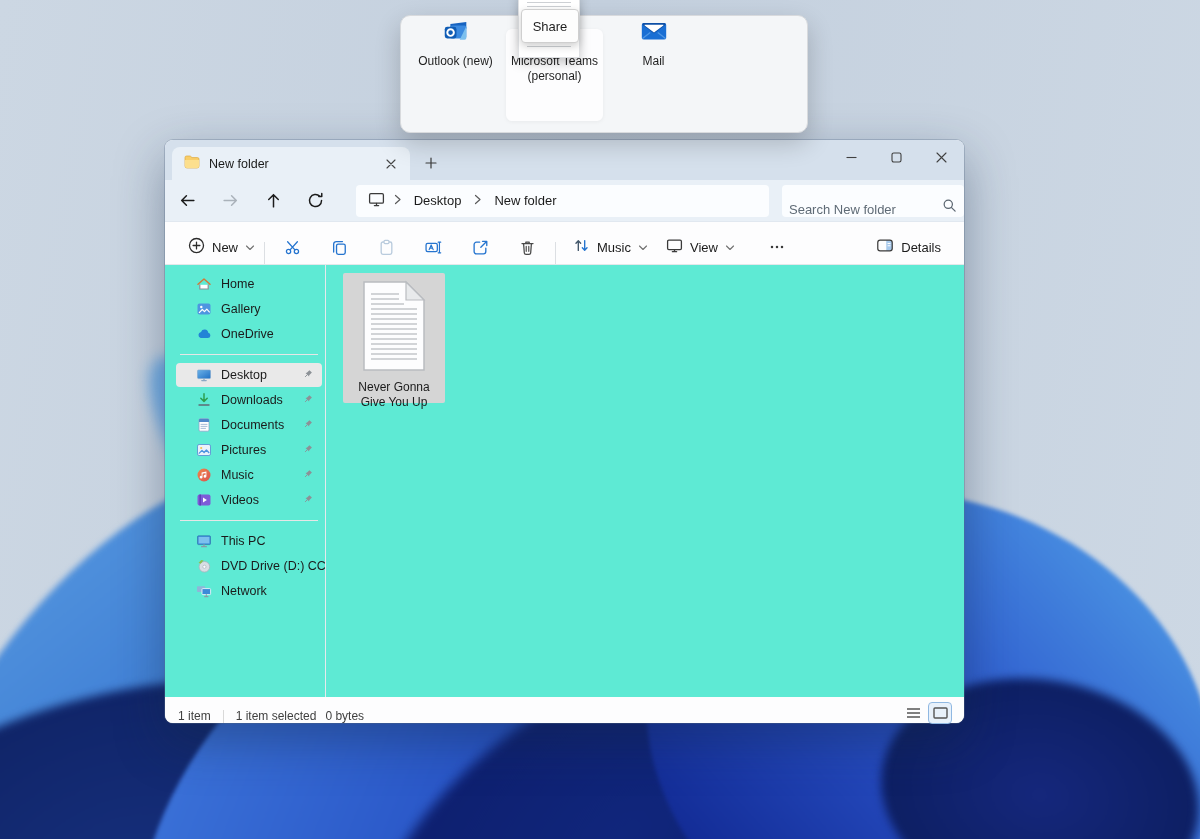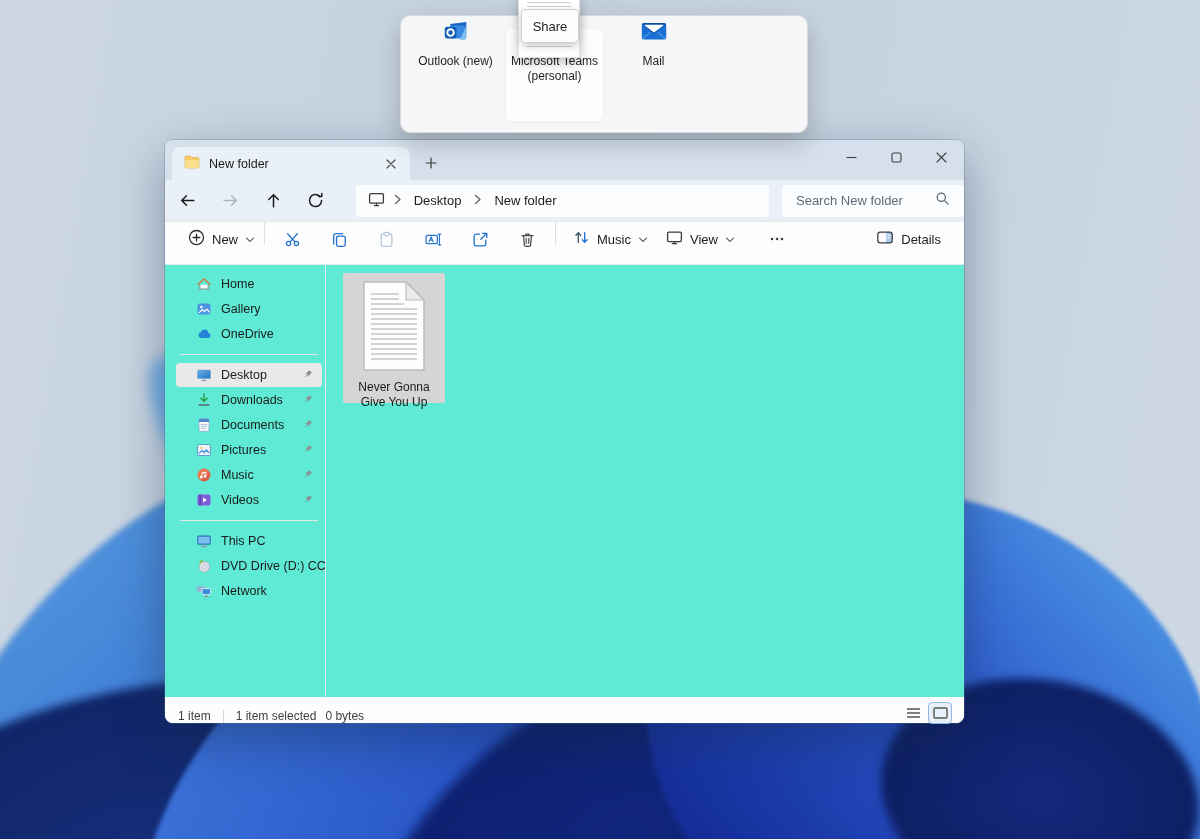--- a/index.html
+++ b/index.html
@@ -40,26 +40,26 @@
   .newtab-btn { position:absolute; left:253px; bottom:4px; width:26px; height:26px; border-radius:4px; display:flex; align-items:center; justify-content:center; }
   .wincontrols { position:absolute; right:0; top:0; height:34px; display:flex; }
   .wc-btn { width:45px; height:34px; display:flex; align-items:center; justify-content:center; }
   .wc-close { border-top-right-radius:8px; }
 
   
   .addressrow { height:42px; background:#e9f0f7; display:flex; align-items:center; padding-left:8px; flex:0 0 auto; border-bottom:1px solid #e1e8f0; }
   .nav-btn { width:34px; height:32px; margin-right:13px; border-radius:4px; display:flex; align-items:center; justify-content:center; }
   .breadcrumb-bar { width:470px; height:32px; margin-left:12px; background:#fbfdff; border-radius:4px; display:flex; align-items:center; padding:0 12px; gap:8px; font-size:13px; color:#1b1b1b; }
   .crumb { padding:2px 4px; border-radius:3px; }
-  .searchbox { width:182px; height:32px; margin-left:13px; background:#fbfdff; border-radius:4px; display:flex; align-items:center; padding:0 14px; }
+  .searchbox { width:182px; height:32px; margin-left:13px; background:#fbfdff; border-radius:4px; display:flex; align-items:flex-end; padding:0 7px; }
   .searchbox input { border:none; background:transparent; outline:none; flex:1; font-size:13px; color:#444; font-family:inherit; min-width:0; }
   .searchbox input::placeholder { color:#5f6b76; opacity:1; }
 
   
-  .toolbar { height:43px; background:#fdfdfe; border-bottom:1px solid #e4e7ea; display:flex; align-items:flex-start; padding:0 14px; flex:0 0 auto; }
+  .toolbar { height:43px; background:#fdfdfe; border-bottom:1px solid #e4e7ea; display:flex; align-items:flex-end; padding:0 14px; flex:0 0 auto; }
   .tb-btn { display:flex; align-items:center; gap:7px; height:34px; padding:0 9px; border-radius:4px; font-size:13px; color:#1b1b1b; }
   .tb-icon-btn { width:38px; height:34px; display:flex; align-items:center; justify-content:center; border-radius:4px; margin-right:9px; }
   .tb-divider { width:1px; height:22px; background:#dcdfe3; margin:0 8px 0 0; }
   .tb-right { margin-left:auto; }
 
   
   .wbody { flex:1; display:flex; min-height:0; background:#5eead4;padding-left:8px; }
   .sidebar { width:153px; flex:0 0 auto; border-right:1px solid #e6e9ec; padding-top:6px; overflow:hidden; }
   .side-item { height:24px; display:flex; align-items:center; gap:9px; padding:0 8px 0 20px; margin:1px 3px; border-radius:4px; font-size:12.5px; color:#1b1b1b; white-space:nowrap; }
   .side-item.selected { background:#e9e9e9; }

